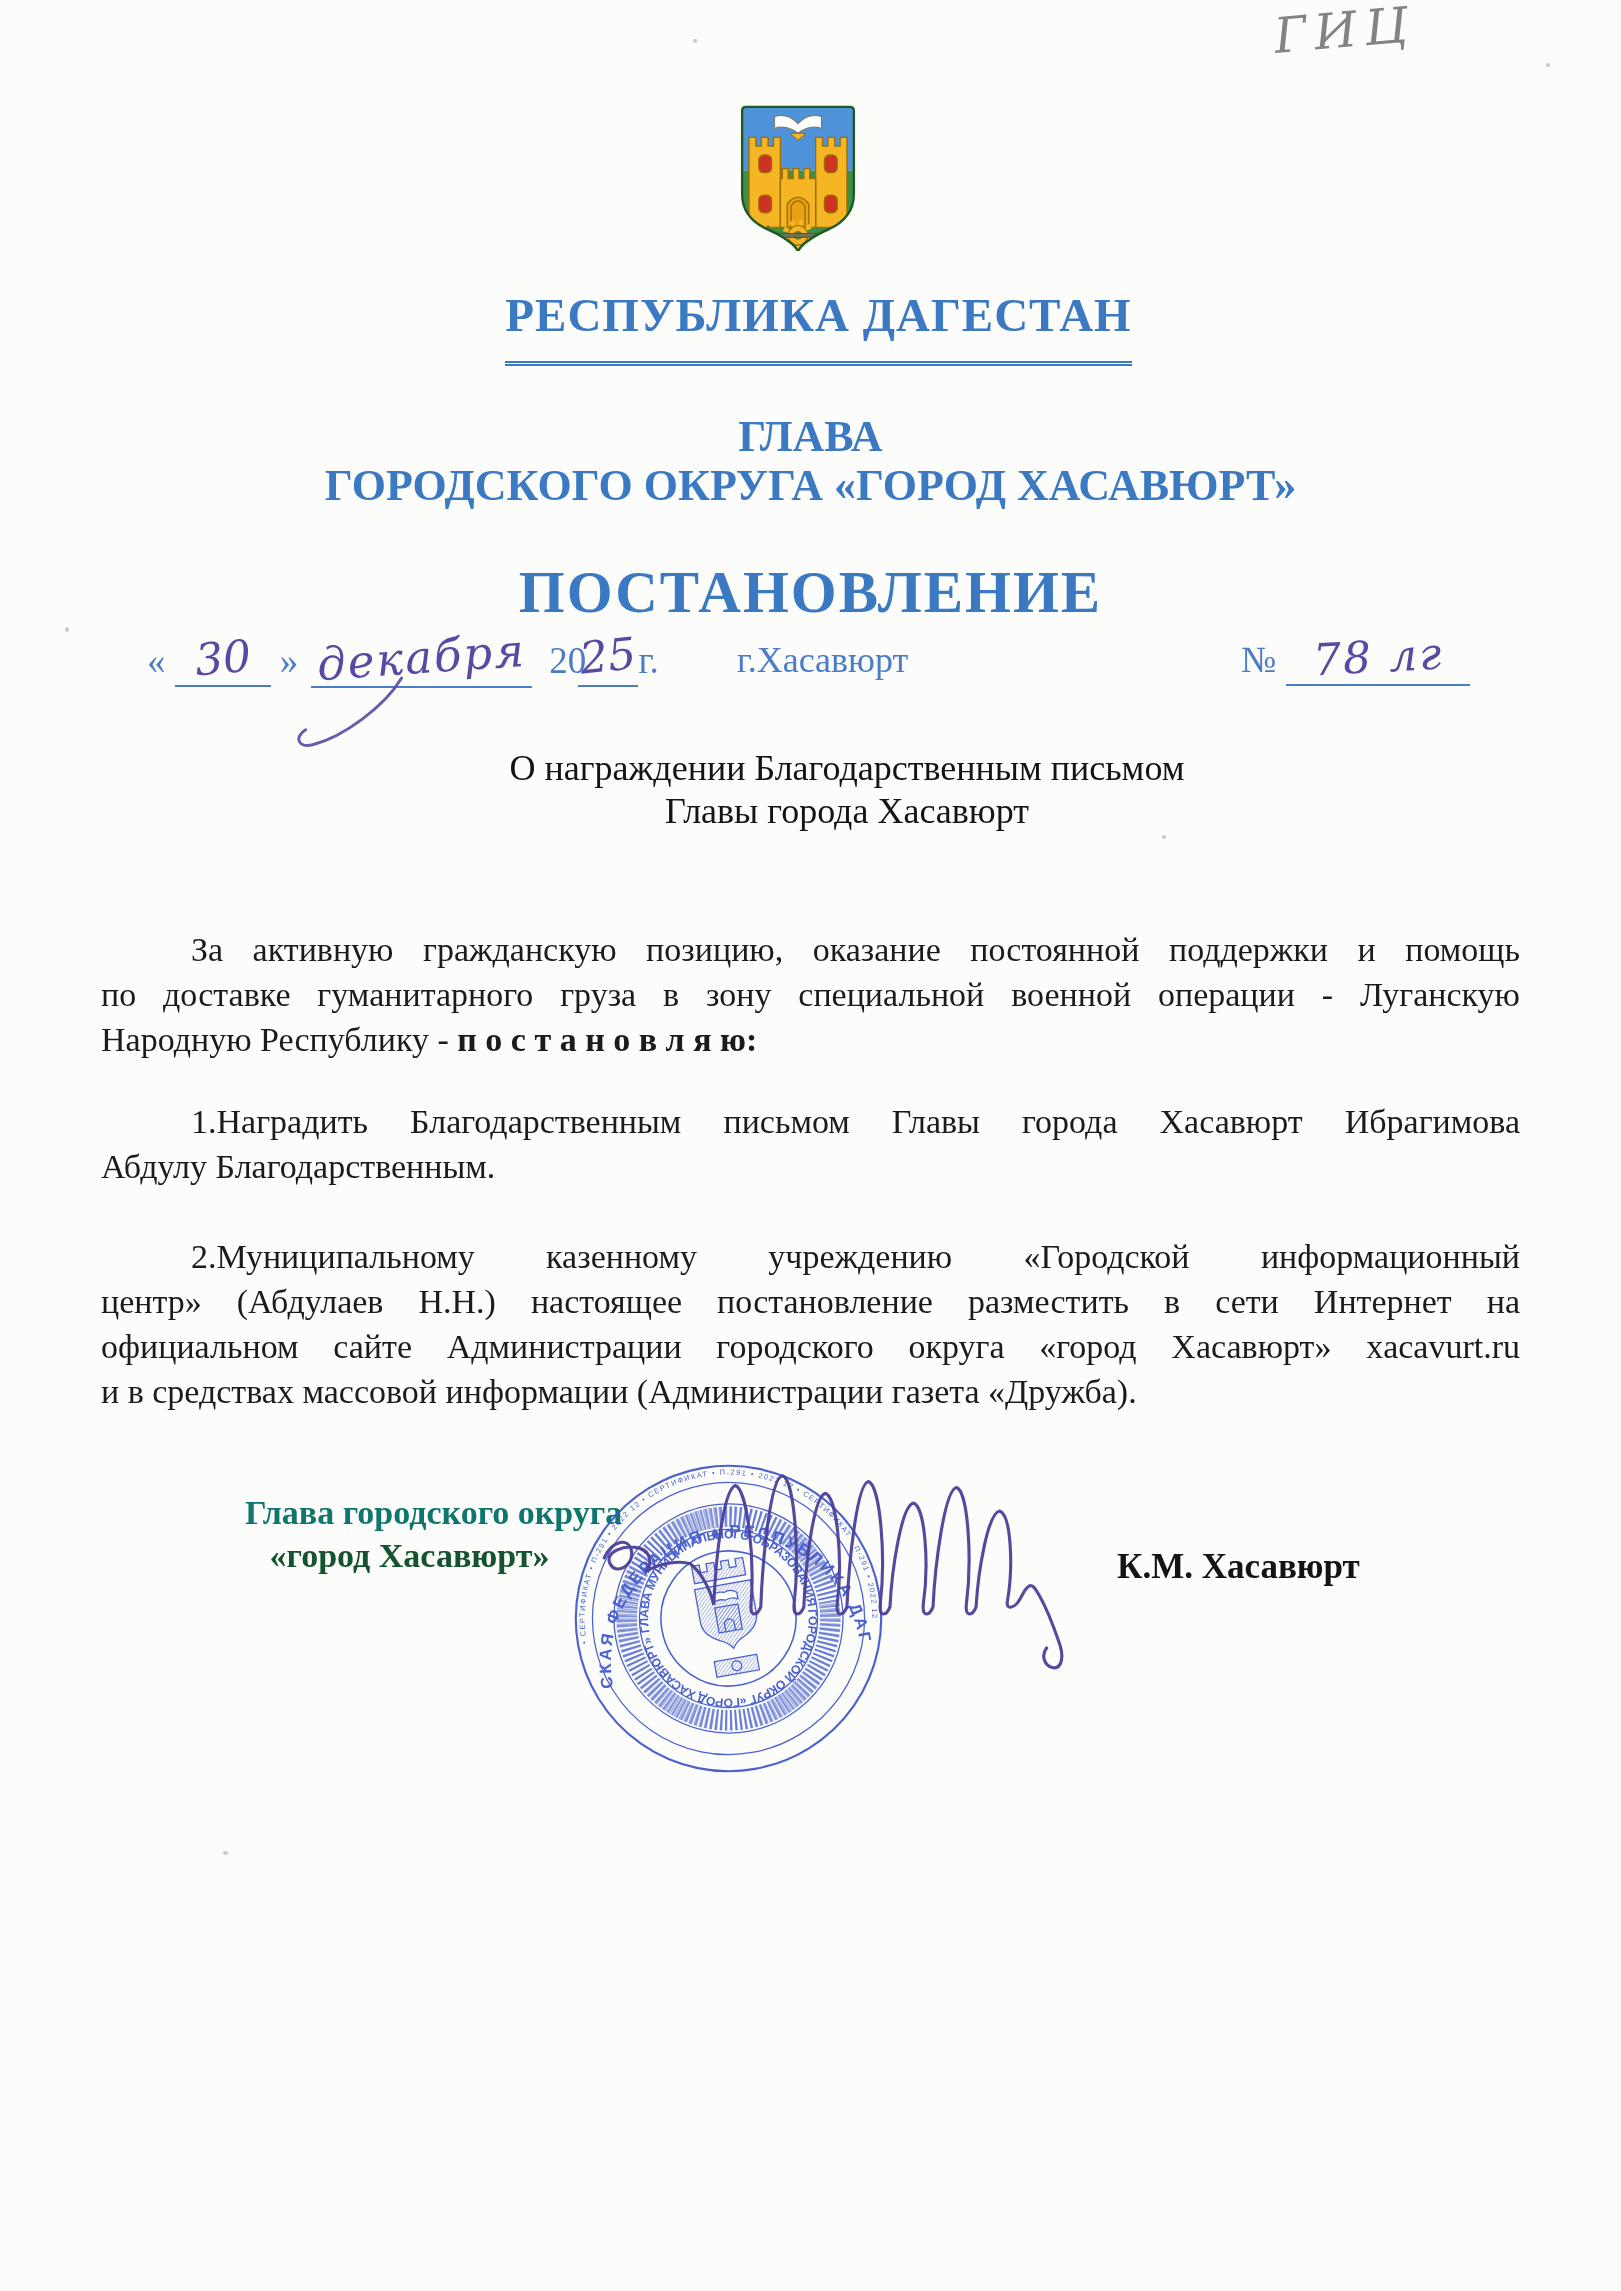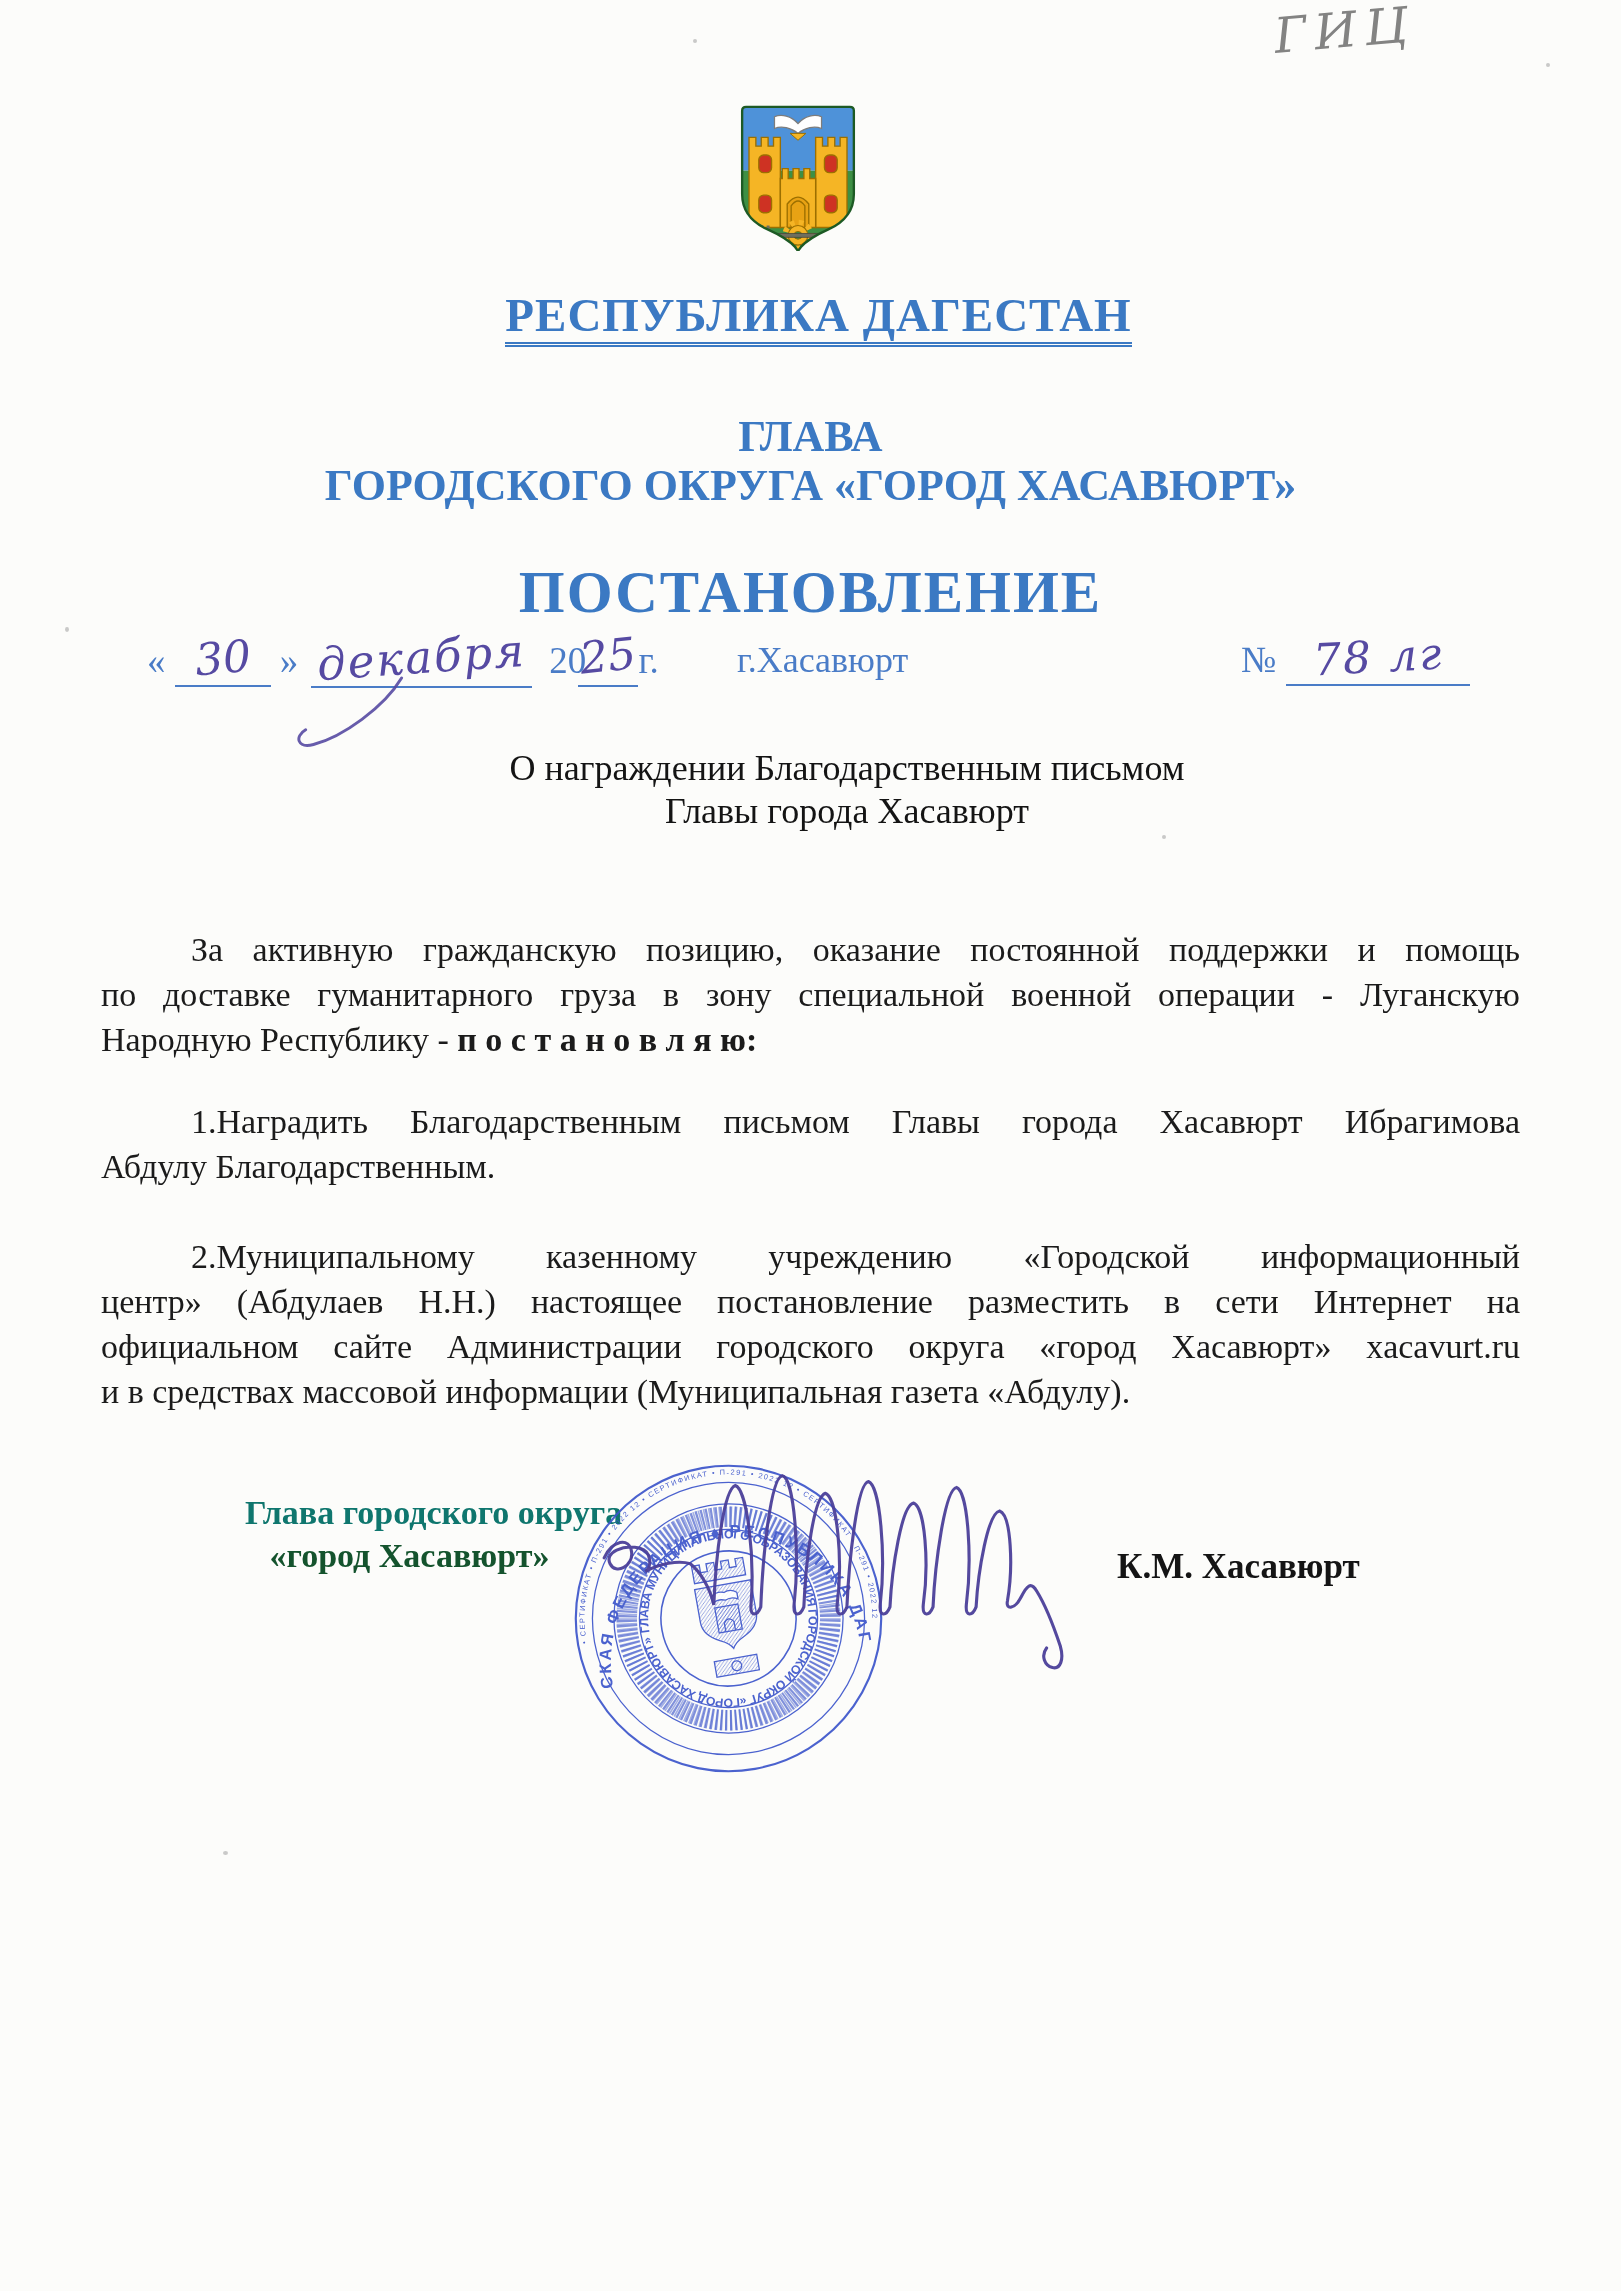--- a/index.html
+++ b/index.html
@@ -5,21 +5,21 @@
   html,body { margin:0; padding:0; background:#9a9a9a; }
   .page {
     position:relative; width:1621px; height:2292px; margin:0 auto;
     background:#fcfcfa; overflow:hidden;
     font-family:"Liberation Serif", serif; color:#1b1b1b;
   }
   .abs { position:absolute; }
   .center-line { position:absolute; left:0; width:100%; text-align:center; }
   .blue-head { color:#3b79c3; font-weight:700; }
   #republic { top:288px; font-size:47px; letter-spacing:1px; }
-  #republic .ul { display:inline-block; border-bottom:5.9px double #3b79c3; padding-bottom:0;margin-left:16px; }
+  #republic .ul { display:inline-block; border-bottom:5.9px double #3b79c3; padding-bottom:19px;margin-left:16px; }
   #glava  { top:411px; font-size:44px; }
   #okrug  { top:460px; font-size:44px; }
   #doctype{ top:558px; font-size:59px; letter-spacing:2px; }
 
   
   #pencil-note {
     left:1274px; top:2px; font-size:49px; color:#6e6e6e;
     font-family:"DejaVu Serif", serif; font-style:italic; letter-spacing:7.8px;
     transform:rotate(-5deg); opacity:.85;
   }
@@ -153,21 +153,21 @@
 
   <div id="item1" class="body-par">
     <span class="ln jl first">1.Наградить Благодарственным письмом Главы города Хасавюрт Ибрагимова</span>
     <span class="ln">Абдулу Благодарственным.</span>
   </div>
 
   <div id="item2" class="body-par">
     <span class="ln jl first">2.Муниципальному казенному учреждению «Городской информационный</span>
     <span class="ln jl">центр» (Абдулаев Н.Н.) настоящее постановление разместить в сети Интернет на</span>
     <span class="ln jl">официальном сайте Администрации городского округа «город Хасавюрт» xacavurt.ru</span>
-    <span class="ln">и в средствах массовой информации (Муниципальная газета «Абдулу).</span>
+    <span class="ln">и в средствах массовой информации (Администрации газета «Дружба).</span>
   </div>
 
   <div id="sig-pos1" class="abs">Глава городского округа</div>
   <div id="sig-pos2" class="abs">«город Хасавюрт»</div>
   <div id="sig-name" class="abs">К.М. Хасавюрт</div>
 
   <svg id="seal" class="abs" viewBox="0 0 330 330">
     <defs>
       <pattern id="hx" width="4" height="4" patternUnits="userSpaceOnUse">
         <path d="M0,4 L4,0 M-1,1 L1,-1 M3,5 L5,3" stroke="#3c55cb" stroke-width="0.6"></path>

